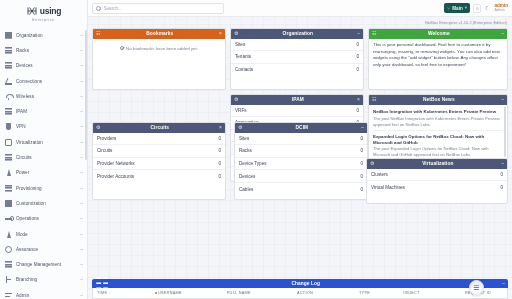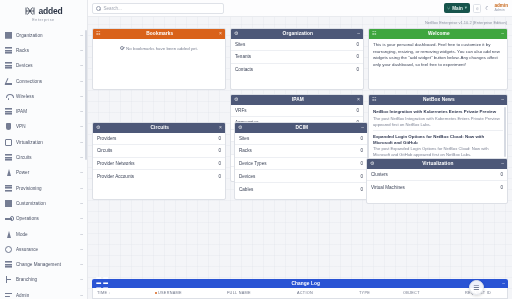--- a/index.html
+++ b/index.html
@@ -229,21 +229,21 @@
 
   <aside class="sidebar">
     <div class="brand">
       <div class="brand-row">
         <svg class="brand-mark" viewBox="0 0 24 24">
           <g stroke="#2b3445" stroke-width="1.7" fill="none">
             <path d="M4 5 L4 19 M20 5 L20 19 M4 12 L20 12"></path>
             <path d="M7 5 L17 19 M17 5 L7 19"></path>
           </g>
         </svg>
-        <span class="brand-name">added</span>
+        <span class="brand-name">using</span>
       </div>
       <div class="brand-sub">Enterprise</div>
     </div>
 
     <nav class="nav">
       <div class="nav-item">
         <span class="nav-ico ico-b1"></span>
         <span class="nav-label">Organization</span>
         <span class="nav-chev">–</span>
       </div>

